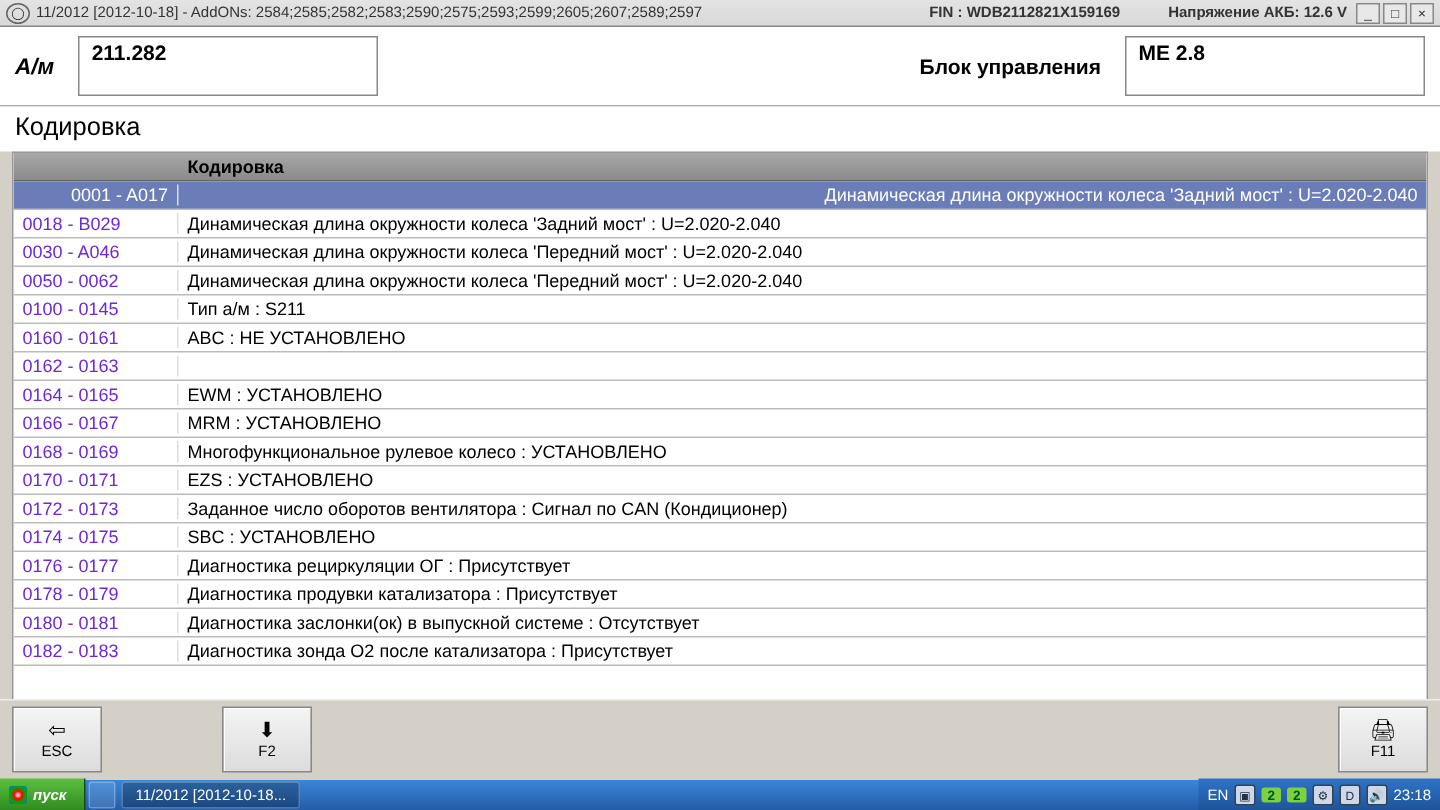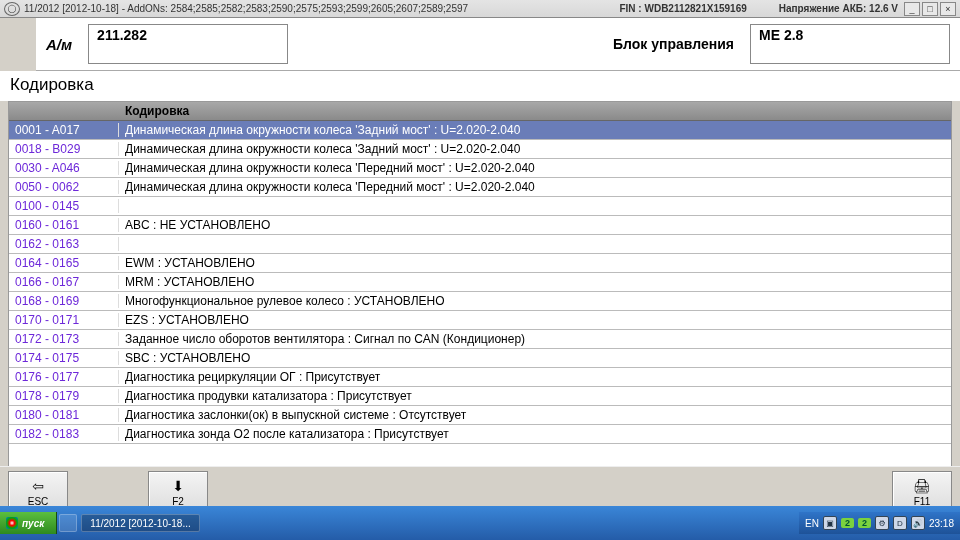--- a/index.html
+++ b/index.html
@@ -4,39 +4,39 @@
 <style>
   * { box-sizing: border-box; margin: 0; padding: 0; }
   html, body { width: 960px; height: 540px; overflow: hidden; font-family: Tahoma, Arial, sans-serif; font-size: 11px; background: #d4d0c8; }
   .titlebar { height: 18px; background: linear-gradient(#e4e4e4,#d8d8d8); border-bottom: 1px solid #888; display: flex; align-items: center; padding: 0 4px; font-size: 10px; color: #333; }
   .titlebar .left { flex: 1; white-space: nowrap; overflow: hidden; }
   .titlebar .mid { margin-right: 8px; font-weight: bold; text-align: right; }
   .titlebar .right { margin-right: 6px; font-weight: bold; padding-left: 24px; }
   .winbtns { display: flex; gap: 2px; }
   .winbtn { width: 16px; height: 14px; border: 1px solid #888; background: #e8e8e8; font-size: 9px; line-height: 12px; text-align: center; cursor: default; }
   .logo { width: 16px; height: 14px; border: 1px solid #666; border-radius: 50%; margin-right: 4px; display: flex; align-items: center; justify-content: center; font-size: 8px; }
-  .header { background: #fff; border-bottom: 1px solid #aaa; padding: 6px 10px; display: flex; align-items: center; gap: 16px; margin-left: 36px; }
+  .header { background: #fff; border-bottom: 1px solid #aaa; padding: 6px 10px; display: flex; align-items: center; gap: 16px; }
   .header .lbl { font-size: 15px; font-weight: bold; font-style: italic; }
   .header .field { border: 1px solid #888; background: #fff; padding: 2px 8px; font-size: 14px; font-weight: bold; min-width: 200px; height: 40px; }
   .header .spacer { flex: 1; }
   .subtitle { background: #fff; padding: 4px 10px 6px; font-size: 17px; }
   .tablewrap { background: #fff; border: 1px solid #999; margin: 0 8px; height: 390px; overflow: hidden; }
   .thead { display: flex; background: linear-gradient(#a8a8a8,#8a8a8a); color: #000; font-weight: bold; font-size: 12px; border-bottom: 1px solid #666; }
   .thead .col1 { width: 110px; padding: 2px 6px; }
   .thead .col2 { flex: 1; padding: 2px 6px; }
   .row { display: flex; border-bottom: 1px solid #bbb; font-size: 12px; height: 19px; align-items: center; }
   .row .col1 { width: 110px; padding: 0 6px; border-right: 1px solid #ddd; color: #6d28d9; }
   .row .col2 { flex: 1; padding: 0 6px; color: #000; white-space: nowrap; overflow: hidden; }
-  .row.selected { background: #6a7db8; color: #fff; }
+  .row.selected { background: #6a7db8; color: #fff; text-align: right; }
   .row.selected .col1, .row.selected .col2 { color: #fff; }
   .footer { position: absolute; left: 0; right: 0; bottom: 22px; height: 52px; background: #d4d0c8; border-top: 1px solid #eee; display: flex; align-items: center; padding: 4px 8px; }
   .fbtn { width: 60px; height: 44px; border: 1px solid #888; background: linear-gradient(#f4f4f4,#dcdcdc); display: flex; flex-direction: column; align-items: center; justify-content: center; gap: 2px; font-size: 10px; margin-right: 80px; cursor: default; box-shadow: 1px 1px 0 #fff inset; }
   .fbtn.last { margin-left: auto; margin-right: 0; }
   .fbtn .ico { font-size: 14px; }
-  .taskbar { position: absolute; left: 0; right: 0; bottom: 0; height: 34px; background: linear-gradient(#3a86d8,#245ca8); display: flex; align-items: center; color: #fff; font-size: 10px; justify-content: space-between; }
+  .taskbar { position: absolute; left: 0; right: 0; bottom: 0; height: 20px; background: linear-gradient(#3a86d8,#245ca8); display: flex; align-items: center; color: #fff; font-size: 10px; justify-content: space-between; }
   .startbtn { height: 22px; background: linear-gradient(#5bbf3e,#2e8a1e); padding: 0 12px 0 6px; display: flex; align-items: center; gap: 4px; font-weight: bold; font-style: italic; border-right: 1px solid #1a4a10; }
   .startbtn .orb { width: 12px; height: 12px; background: radial-gradient(#fff,#f00 30%,#0a0 60%,#06f); border-radius: 2px; }
   .taskitem { height: 18px; margin: 0 2px; padding: 0 8px; background: rgba(255,255,255,.12); border: 1px solid rgba(255,255,255,.25); border-radius: 2px; display: flex; align-items: center; }
   .taskitem.active { background: rgba(0,0,0,.25); }
   .tray { margin-left: auto; display: flex; align-items: center; gap: 4px; padding: 0 6px; height: 22px; background: linear-gradient(#2f74c8,#1e5298); }
   .tray .tag { background: #7bd23e; color: #053; font-weight: bold; padding: 0 4px; border-radius: 2px; font-size: 9px; }
   .tray .clock { font-size: 10px; }
   .trayico { width: 14px; height: 14px; background: #cfd8e8; border: 1px solid #345; border-radius: 2px; font-size: 8px; color: #234; display: flex; align-items: center; justify-content: center; }
 </style>
 </head>
@@ -81,20 +81,21 @@
       <div class="row">
         <div class="col1">0030 - A046</div>
         <div class="col2">Динамическая длина окружности колеса 'Передний мост' : U=2.020-2.040</div>
       </div>
       <div class="row">
         <div class="col1">0050 - 0062</div>
         <div class="col2">Динамическая длина окружности колеса 'Передний мост' : U=2.020-2.040</div>
       </div>
       <div class="row">
         <div class="col1">0100 - 0145</div>
+        <div class="col2">Тип а/м : S211</div>
       </div>
       <div class="row">
         <div class="col1">0160 - 0161</div>
         <div class="col2">ABC : НЕ УСТАНОВЛЕНО</div>
       </div>
       <div class="row">
         <div class="col1">0162 - 0163</div>
       </div>
       <div class="row">
         <div class="col1">0164 - 0165</div>

